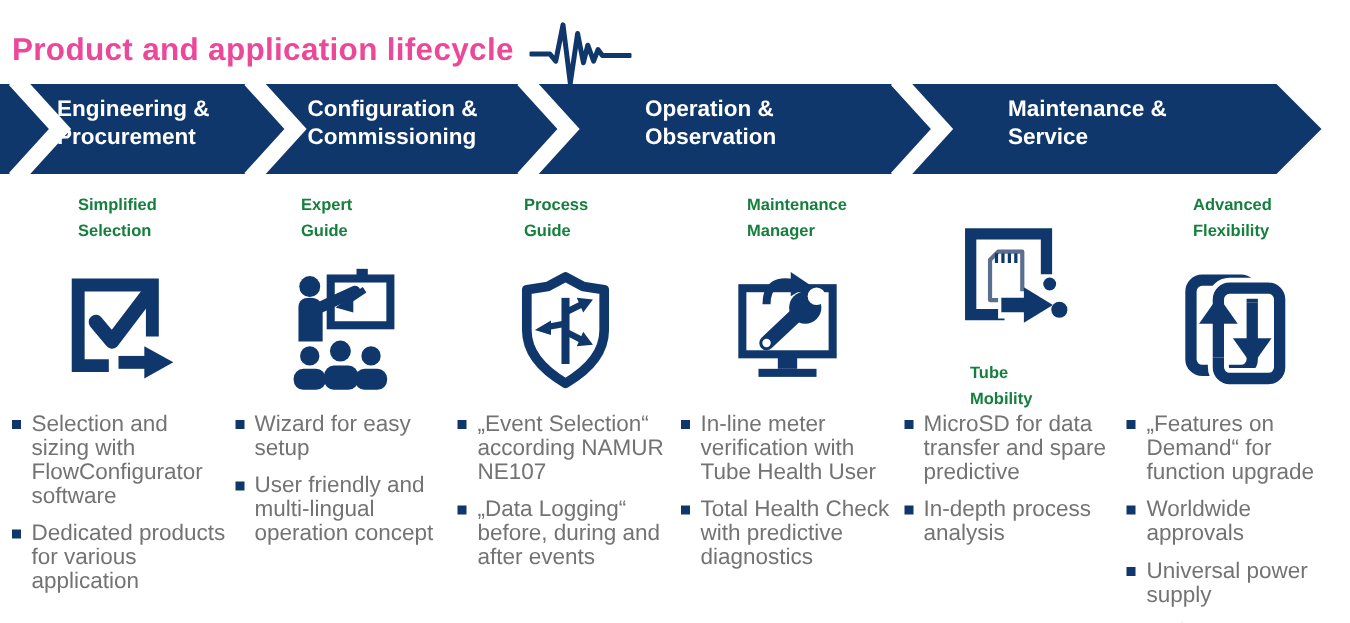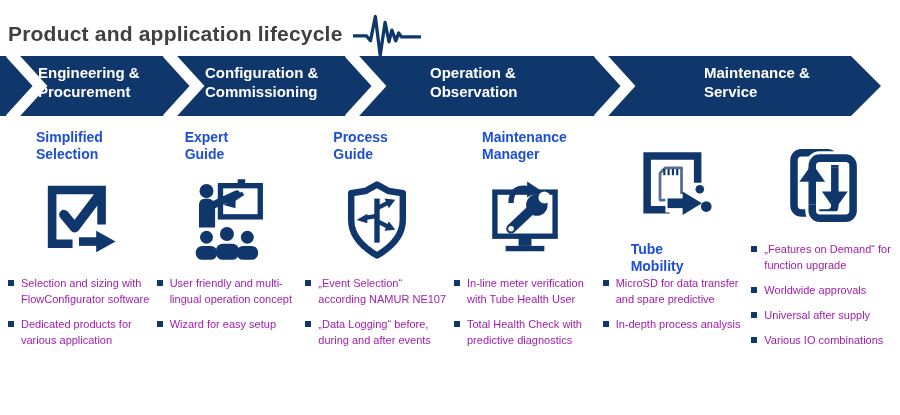--- a/index.html
+++ b/index.html
@@ -1,39 +1,39 @@
 <!DOCTYPE html>
 <html><head>
 <meta charset="utf-8">
 <style>
   * { margin:0; padding:0; box-sizing:border-box; }
   html,body { width:900px; height:415px; background:#ffffff; overflow:hidden;
               font-family:"Liberation Sans", sans-serif; }
 
   
   .header { display:flex; align-items:center; padding:12px 0 0 8px; height:56px; }
-  .page-title { font-size:21px; font-weight:bold; color:#404040; letter-spacing:0.2px; }
+  .page-title { font-size:21px; font-weight:bold; color:#ec4899; letter-spacing:0.2px; }
   .pulse { margin-left:10px; margin-top:2px; }
 
   
   .band { position:relative; width:900px; height:51px;border-radius:25px; }
   .band svg { position:absolute; left:0; top:0; }
   .phase-label { position:absolute; top:50%; transform:translateY(-50%);
                  color:#ffffff; font-weight:bold; font-size:15px; line-height:19px;
                  white-space:pre-line; }
 
   
   .columns { display:grid; grid-template-columns:repeat(6,1fr); column-gap:6px;
              padding:0 6px 0 8px; margin-top:22px; }
-  .col-heading { font-size:14px; font-weight:bold; color:#1d4ed8; line-height:17px;
-                 margin-left:28px; white-space:pre-line; height:34px; }
+  .col-heading { font-size:11px; font-weight:bold; color:#15803d; line-height:17px;
+                 margin-left:44px; white-space:pre-line; height:34px; }
   .icon-wrap { height:112px; display:flex; align-items:center; justify-content:center; }
   ul.bullets { list-style:none; }
   ul.bullets li { display:flex; gap:7px; margin-bottom:9px;
-                  font-size:11px; line-height:16px; color:#a21caf; }
+                  font-size:15px; line-height:16px; color:#737373; }
   ul.bullets li::before { content:""; flex:none; width:6px; height:6px;
                           background:#10376b; margin-top:5px; }
 </style>
 </head>
 <body>
 
 <div class="header">
   <div class="page-title">Product and application lifecycle</div>
   <svg class="pulse" width="68" height="50" viewBox="0 0 70 50">
     <path d="M1,26 H14 L18,31 L23,6 L28,46 L33,12 L37,32 L40,20 L44,31 L47,23 L50,27 H69" fill="none" stroke="#10376b" stroke-width="3.4" stroke-linejoin="round" stroke-linecap="round"></path>
@@ -47,21 +47,21 @@
     <path d="M167,-3 L197,30 L167,63" fill="none" stroke="#ffffff" stroke-width="11"></path>
     <path d="M349,-3 L379,30 L349,63" fill="none" stroke="#ffffff" stroke-width="11"></path>
     <path d="M598,-3 L628,30 L598,63" fill="none" stroke="#ffffff" stroke-width="11"></path>
   </svg>
   <div class="phase-label" style="left:38px">Engineering &amp;
 Procurement</div>
   <div class="phase-label" style="left:205px">Configuration &amp;
 Commissioning</div>
   <div class="phase-label" style="left:430px">Operation &amp;
 Observation</div>
-  <div class="phase-label" style="left:704px">Maintenance &amp;
+  <div class="phase-label" style="left:672px">Maintenance &amp;
 Service</div>
 </div>
 
 <div class="columns">
 
   <div class="col">
     <div class="col-heading">Simplified
 Selection</div>
     <div class="icon-wrap">
       <svg width="86" height="86" viewBox="0 0 80 80">
@@ -96,24 +96,24 @@
         <circle cx="20" cy="57" r="6" fill="#10376b"></circle>
         <circle cx="39" cy="54" r="6.5" fill="#10376b"></circle>
         <circle cx="58" cy="57" r="6" fill="#10376b"></circle>
         <rect x="10" y="65" width="20" height="13" rx="6" fill="#10376b"></rect>
         <rect x="29" y="63" width="21" height="15" rx="6" fill="#10376b"></rect>
         <rect x="48" y="65" width="20" height="13" rx="6" fill="#10376b"></rect>
       </svg>
     </div>
     <ul class="bullets">
       <li>
+          <span>Wizard for easy setup</span>
+        </li>
+      <li>
           <span>User friendly and multi-lingual operation concept</span>
-        </li>
-      <li>
-          <span>Wizard for easy setup</span>
         </li>
     </ul>
   </div>
 
   <div class="col">
     <div class="col-heading">Process
 Guide</div>
     <div class="icon-wrap">
       <svg width="86" height="86" viewBox="0 0 80 80">
         <path d="M40,8 L51,14 L64,16 V41 C64,57 52,67 40,74 C28,67 16,57 16,41 V16 L29,14 Z" fill="none" stroke="#10376b" stroke-width="6" stroke-linejoin="round"></path>
@@ -181,20 +181,22 @@
       <li>
           <span>MicroSD for data transfer and spare predictive</span>
         </li>
       <li>
           <span>In-depth process analysis</span>
         </li>
     </ul>
   </div>
 
   <div class="col">
+    <div class="col-heading">Advanced
+Flexibility</div>
     <div class="icon-wrap">
       <svg width="86" height="86" viewBox="0 0 80 80">
         <rect x="13" y="10" width="38" height="56" rx="7" fill="none" stroke="#10376b" stroke-width="7"></rect>
         <rect x="30" y="15" width="38" height="56" rx="7" fill="none" stroke="#ffffff" stroke-width="13"></rect>
         <rect x="30" y="15" width="38" height="56" rx="7" fill="none" stroke="#10376b" stroke-width="7"></rect>
         <path d="M30,58 V36" stroke="#ffffff" stroke-width="13"></path>
         <path d="M30,58 V36" stroke="#10376b" stroke-width="7"></path>
         <polygon points="30,20 42,37 18,37" fill="#10376b"></polygon>
         <path d="M51,24 V48" stroke="#ffffff" stroke-width="13"></path>
         <path d="M51,24 V48" stroke="#10376b" stroke-width="7"></path>
@@ -202,21 +204,21 @@
       </svg>
     </div>
     <ul class="bullets">
       <li>
           <span>„Features on Demand“ for function upgrade</span>
         </li>
       <li>
           <span>Worldwide approvals</span>
         </li>
       <li>
-          <span>Universal after supply</span>
+          <span>Universal power supply</span>
         </li>
       <li>
           <span>Various IO combinations</span>
         </li>
     </ul>
   </div>
 
 </div>
 
 </body></html>

